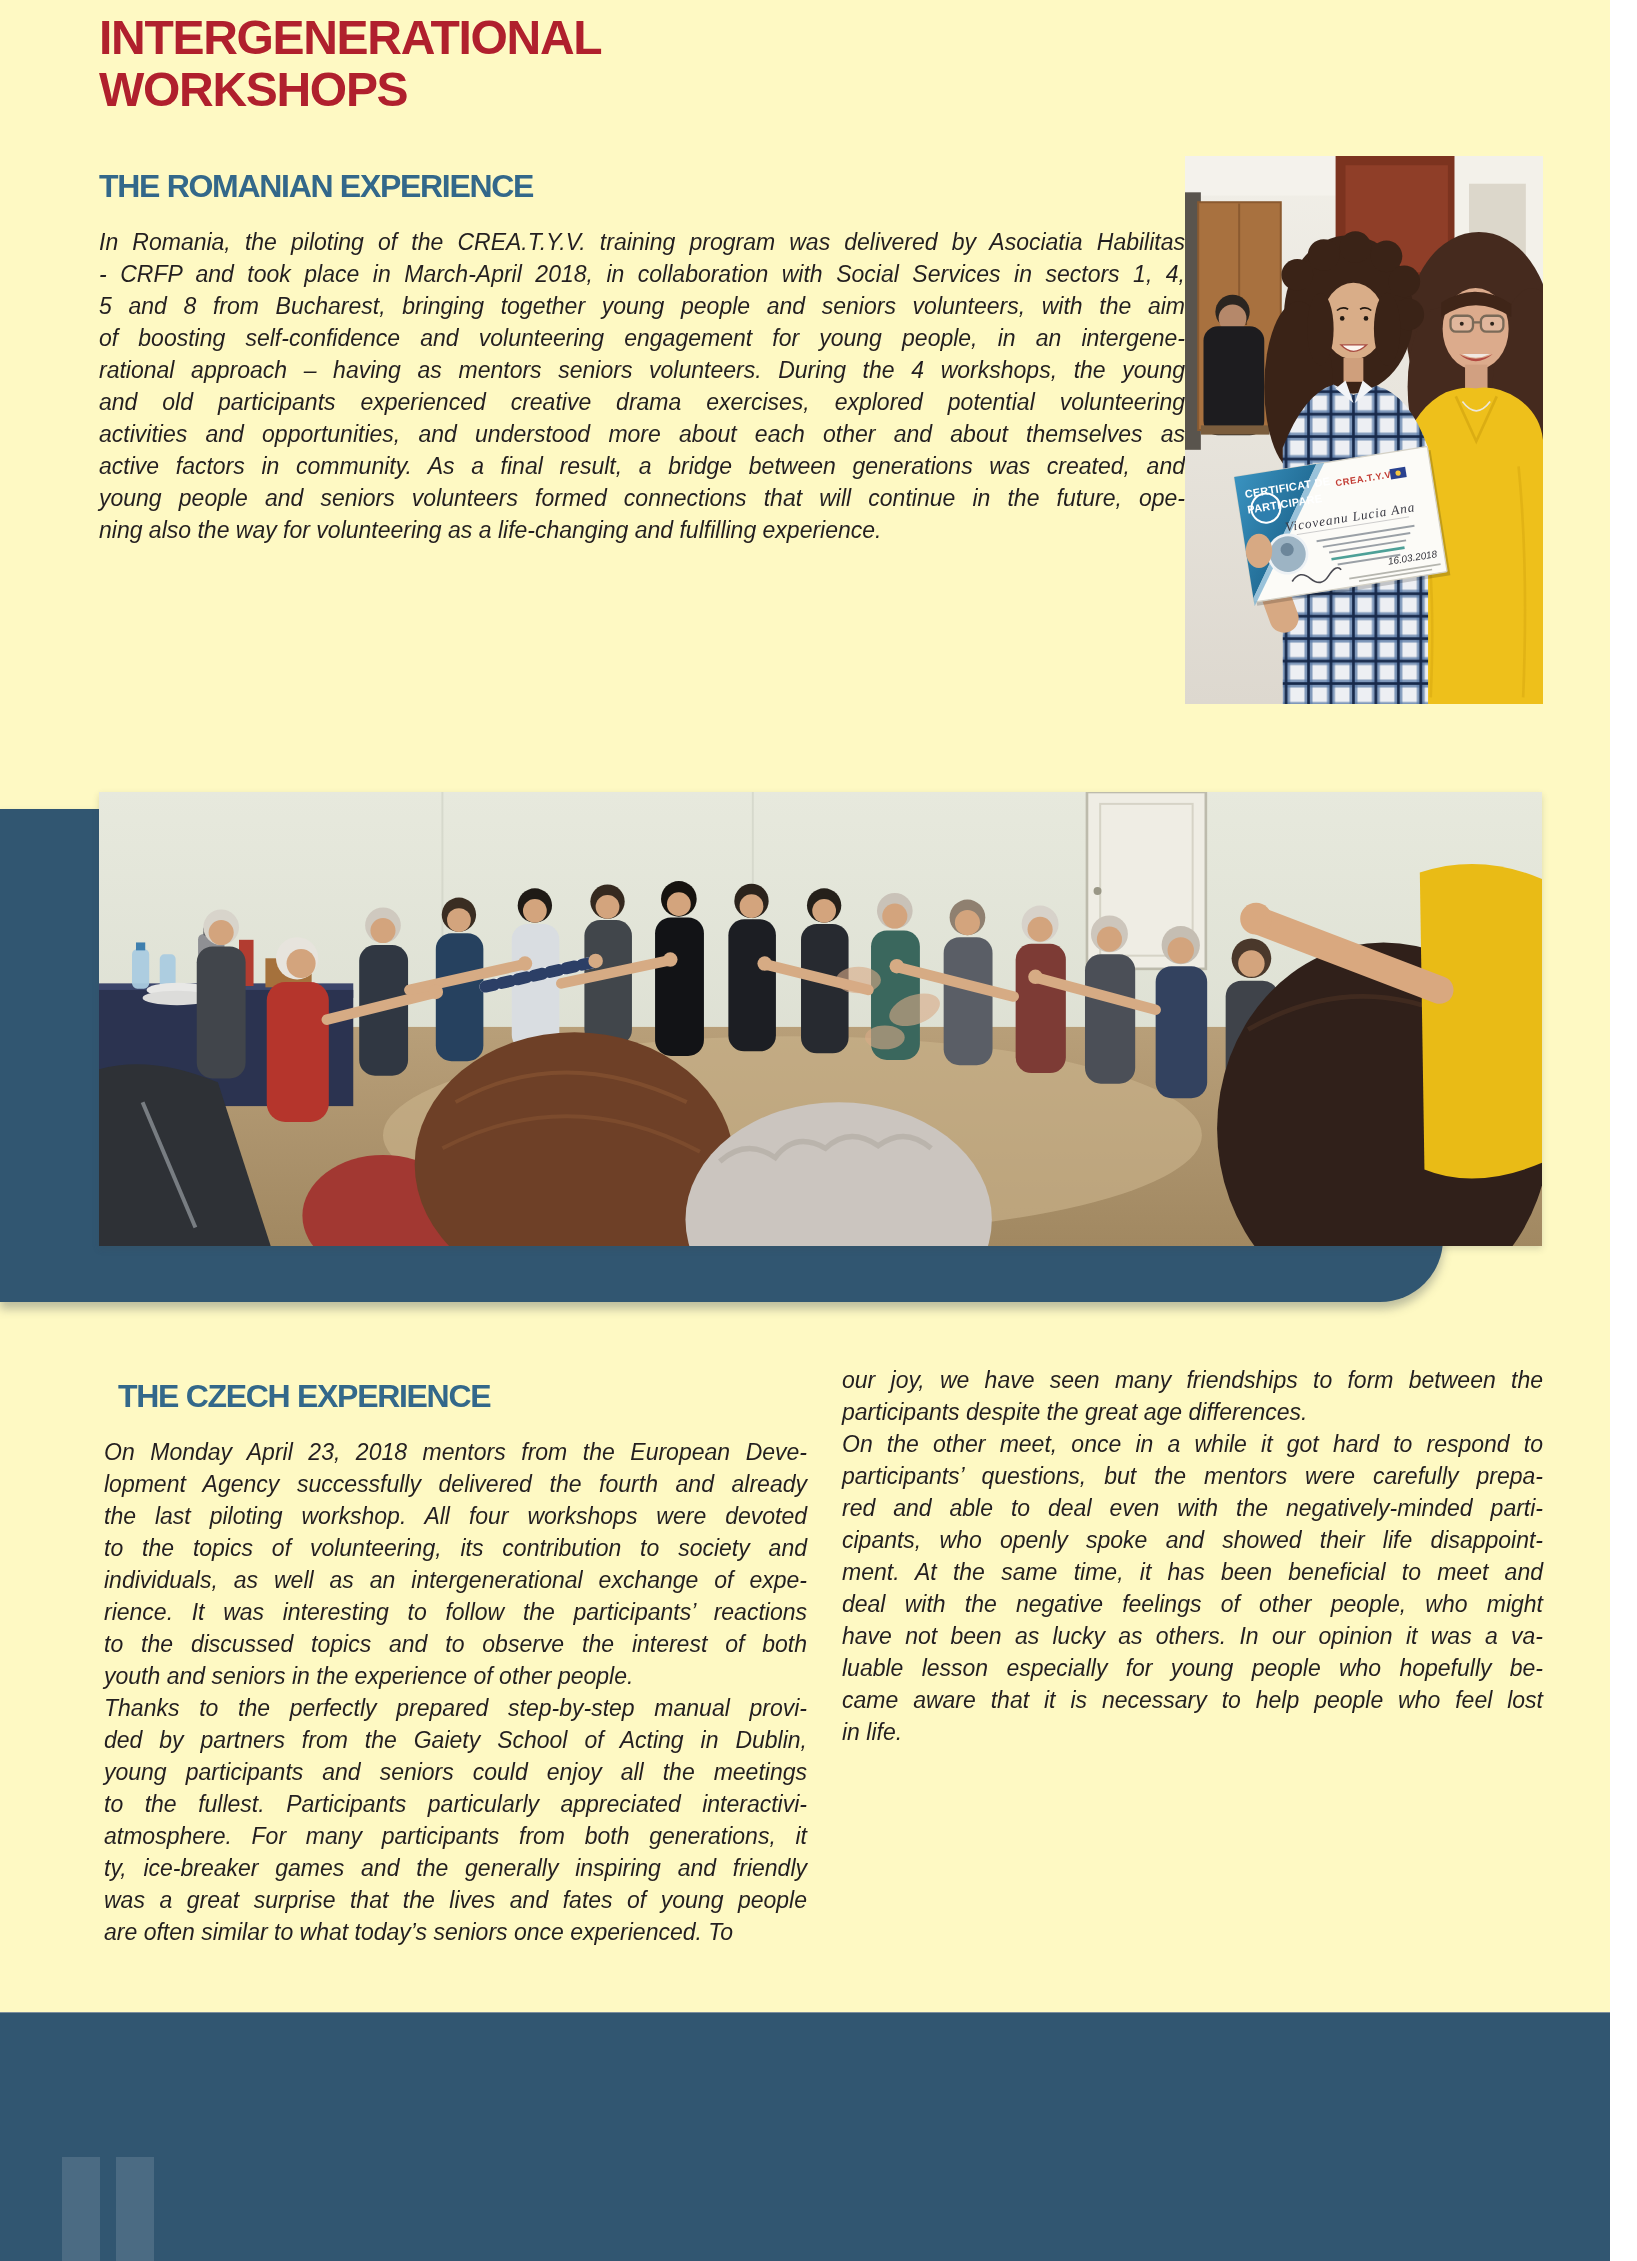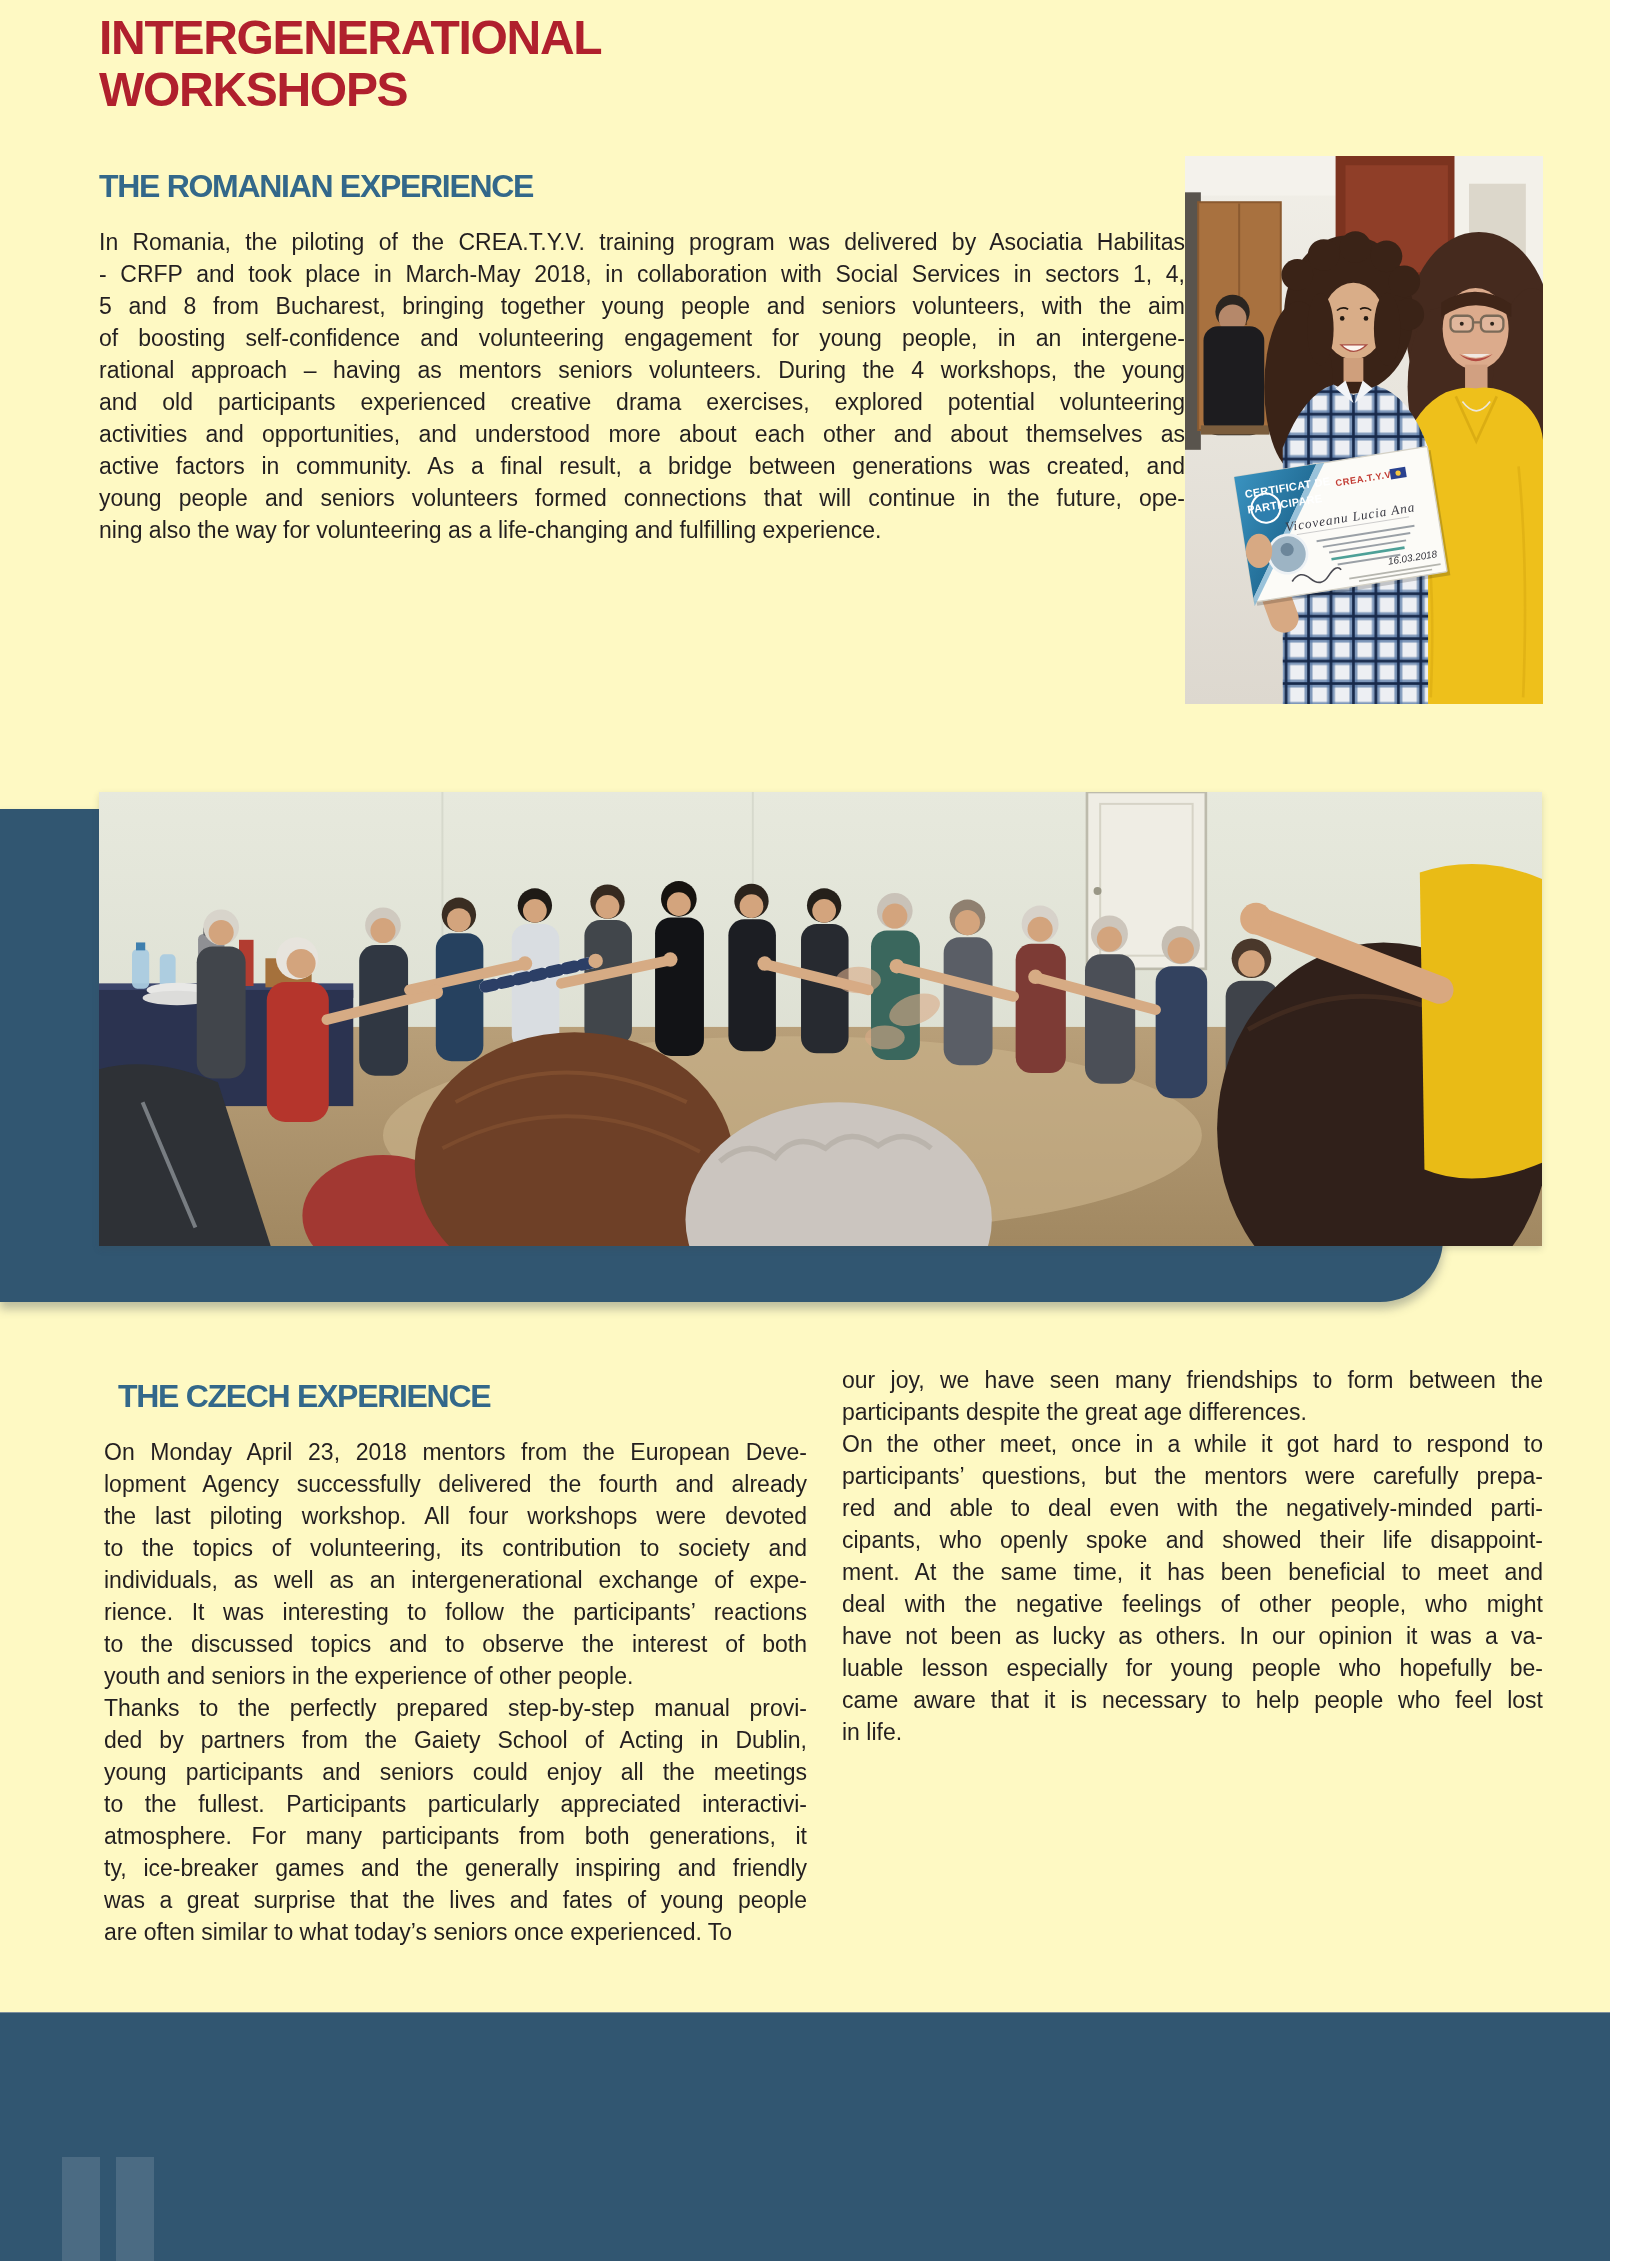--- a/index.html
+++ b/index.html
@@ -16,21 +16,21 @@
     position:absolute;margin:0;
     font-size:32px;line-height:49px;font-weight:700;letter-spacing:-1.3px;
     color:#33688a;
   }
   #ro-heading{left:99px;top:162px;}
   #cz-heading{left:118px;top:1372px;}
   .body-copy{position:absolute;font-size:23px;line-height:32px;color:#231f20;}
   #ro-copy{left:99px;top:226px;width:1086px;}
   #cz-left{left:104px;top:1436px;width:703px;}
   #cz-right{left:842px;top:1364px;width:701px;}
-  .jline{text-align:justify;text-align-last:justify;}
+  .jline{text-align:justify;text-align-last:justify;font-style:italic;}
   .jline.last{text-align-last:left;}
   figure{margin:0;padding:0;}
   .photo{position:absolute;overflow:hidden;}
   .photo svg{display:block;width:100%;height:100%;}
   #photo-cert{left:1185px;top:156px;width:358px;height:548px;}
   #photo-group{left:99px;top:792px;width:1443px;height:454px;box-shadow:0 2.6px 6.6px rgba(60,70,80,.18);}
   .blue-panel{
     position:absolute;left:0;top:809px;width:1443px;height:493px;
     background:#315671;border-radius:0 0 63px 0;
     box-shadow:0 6.6px 9.2px rgba(70,80,90,.35);
@@ -47,21 +47,21 @@
 <body>
 
 <div class="page">
 
   <h1 class="main-title">INTERGENERATIONAL
 WORKSHOPS</h1>
 
   <h2 class="section-heading" id="ro-heading">THE ROMANIAN EXPERIENCE</h2>
   <div class="body-copy" id="ro-copy">
       <div class="jline">In Romania, the piloting of the CREA.T.Y.V. training program was delivered by Asociatia Habilitas</div>
-      <div class="jline">- CRFP and took place in March-May 2018, in collaboration with Social Services in sectors 1, 4,</div>
+      <div class="jline">- CRFP and took place in March-April 2018, in collaboration with Social Services in sectors 1, 4,</div>
       <div class="jline">5 and 8 from Bucharest, bringing together young people and seniors volunteers, with the aim</div>
       <div class="jline">of boosting self-confidence and volunteering engagement for young people, in an intergene-</div>
       <div class="jline">rational approach – having as mentors seniors volunteers. During the 4 workshops, the young</div>
       <div class="jline">and old participants experienced creative drama exercises, explored potential volunteering</div>
       <div class="jline">activities and opportunities, and understood more about each other and about themselves as</div>
       <div class="jline">active factors in community. As a final result, a bridge between generations was created, and</div>
       <div class="jline">young people and seniors volunteers formed connections that will continue in the future, ope-</div>
       <div class="jline last">ning also the way for volunteering as a life-changing and fulfilling experience.</div>
     </div>
 

